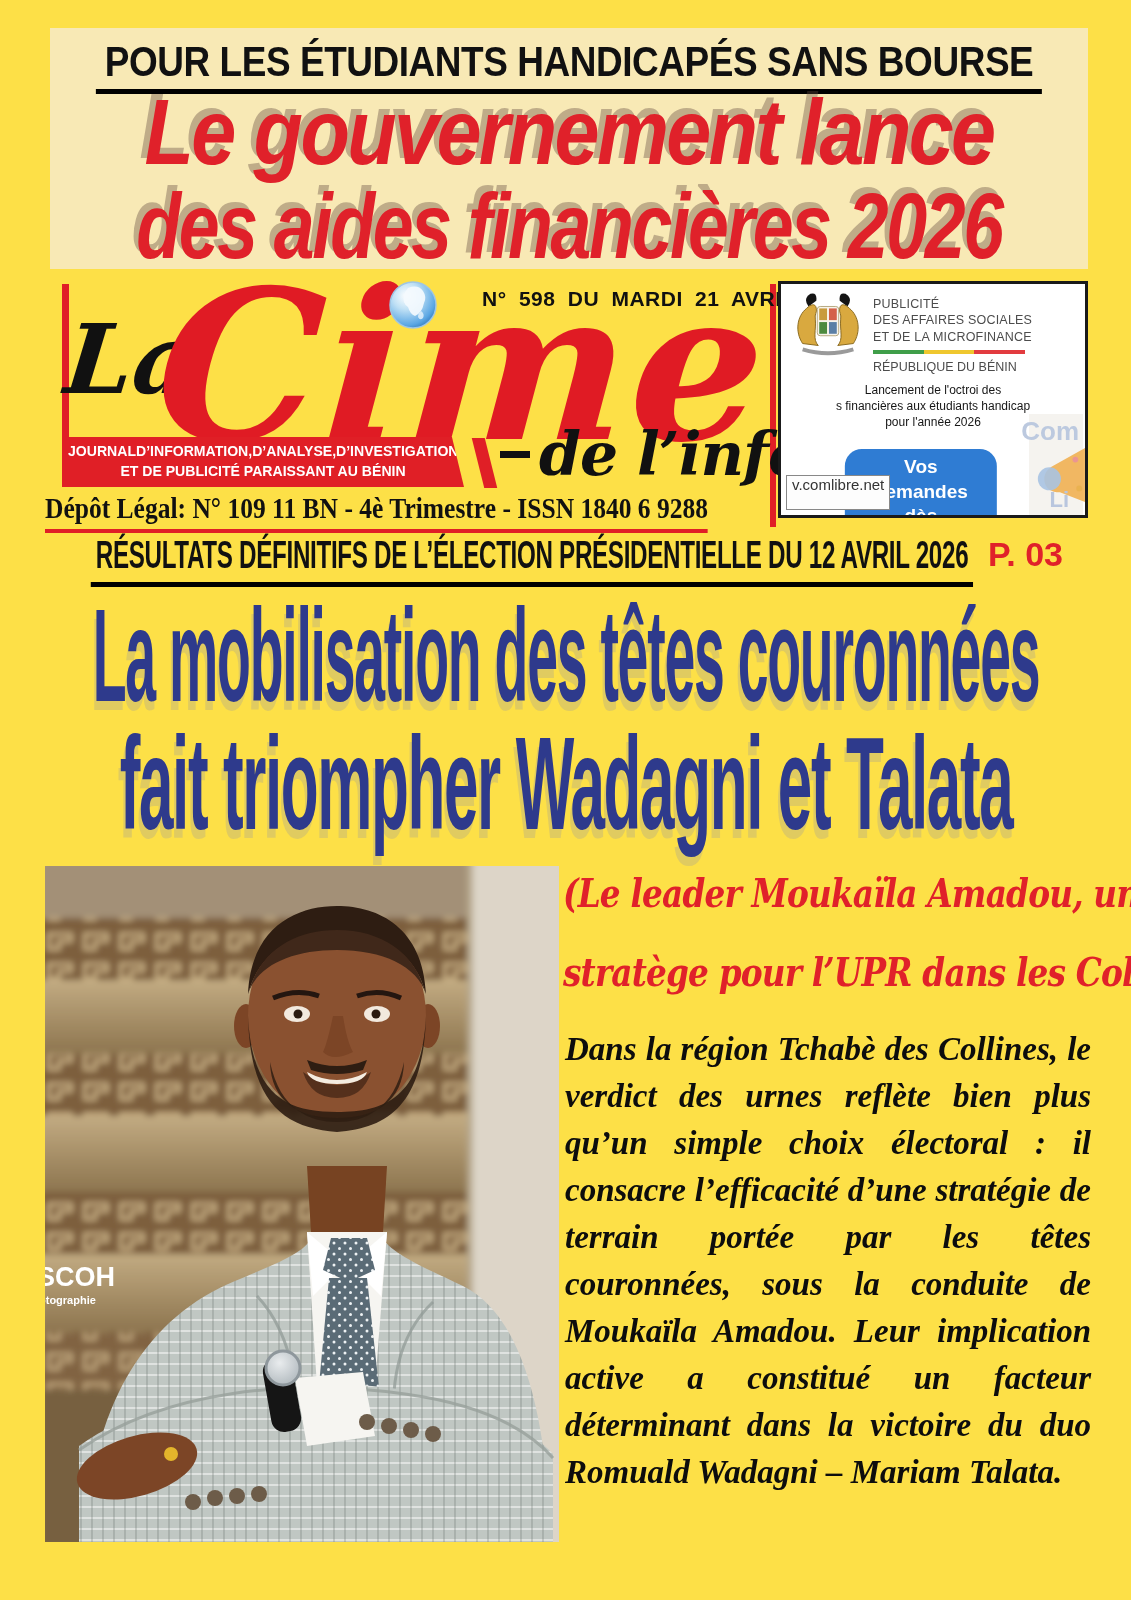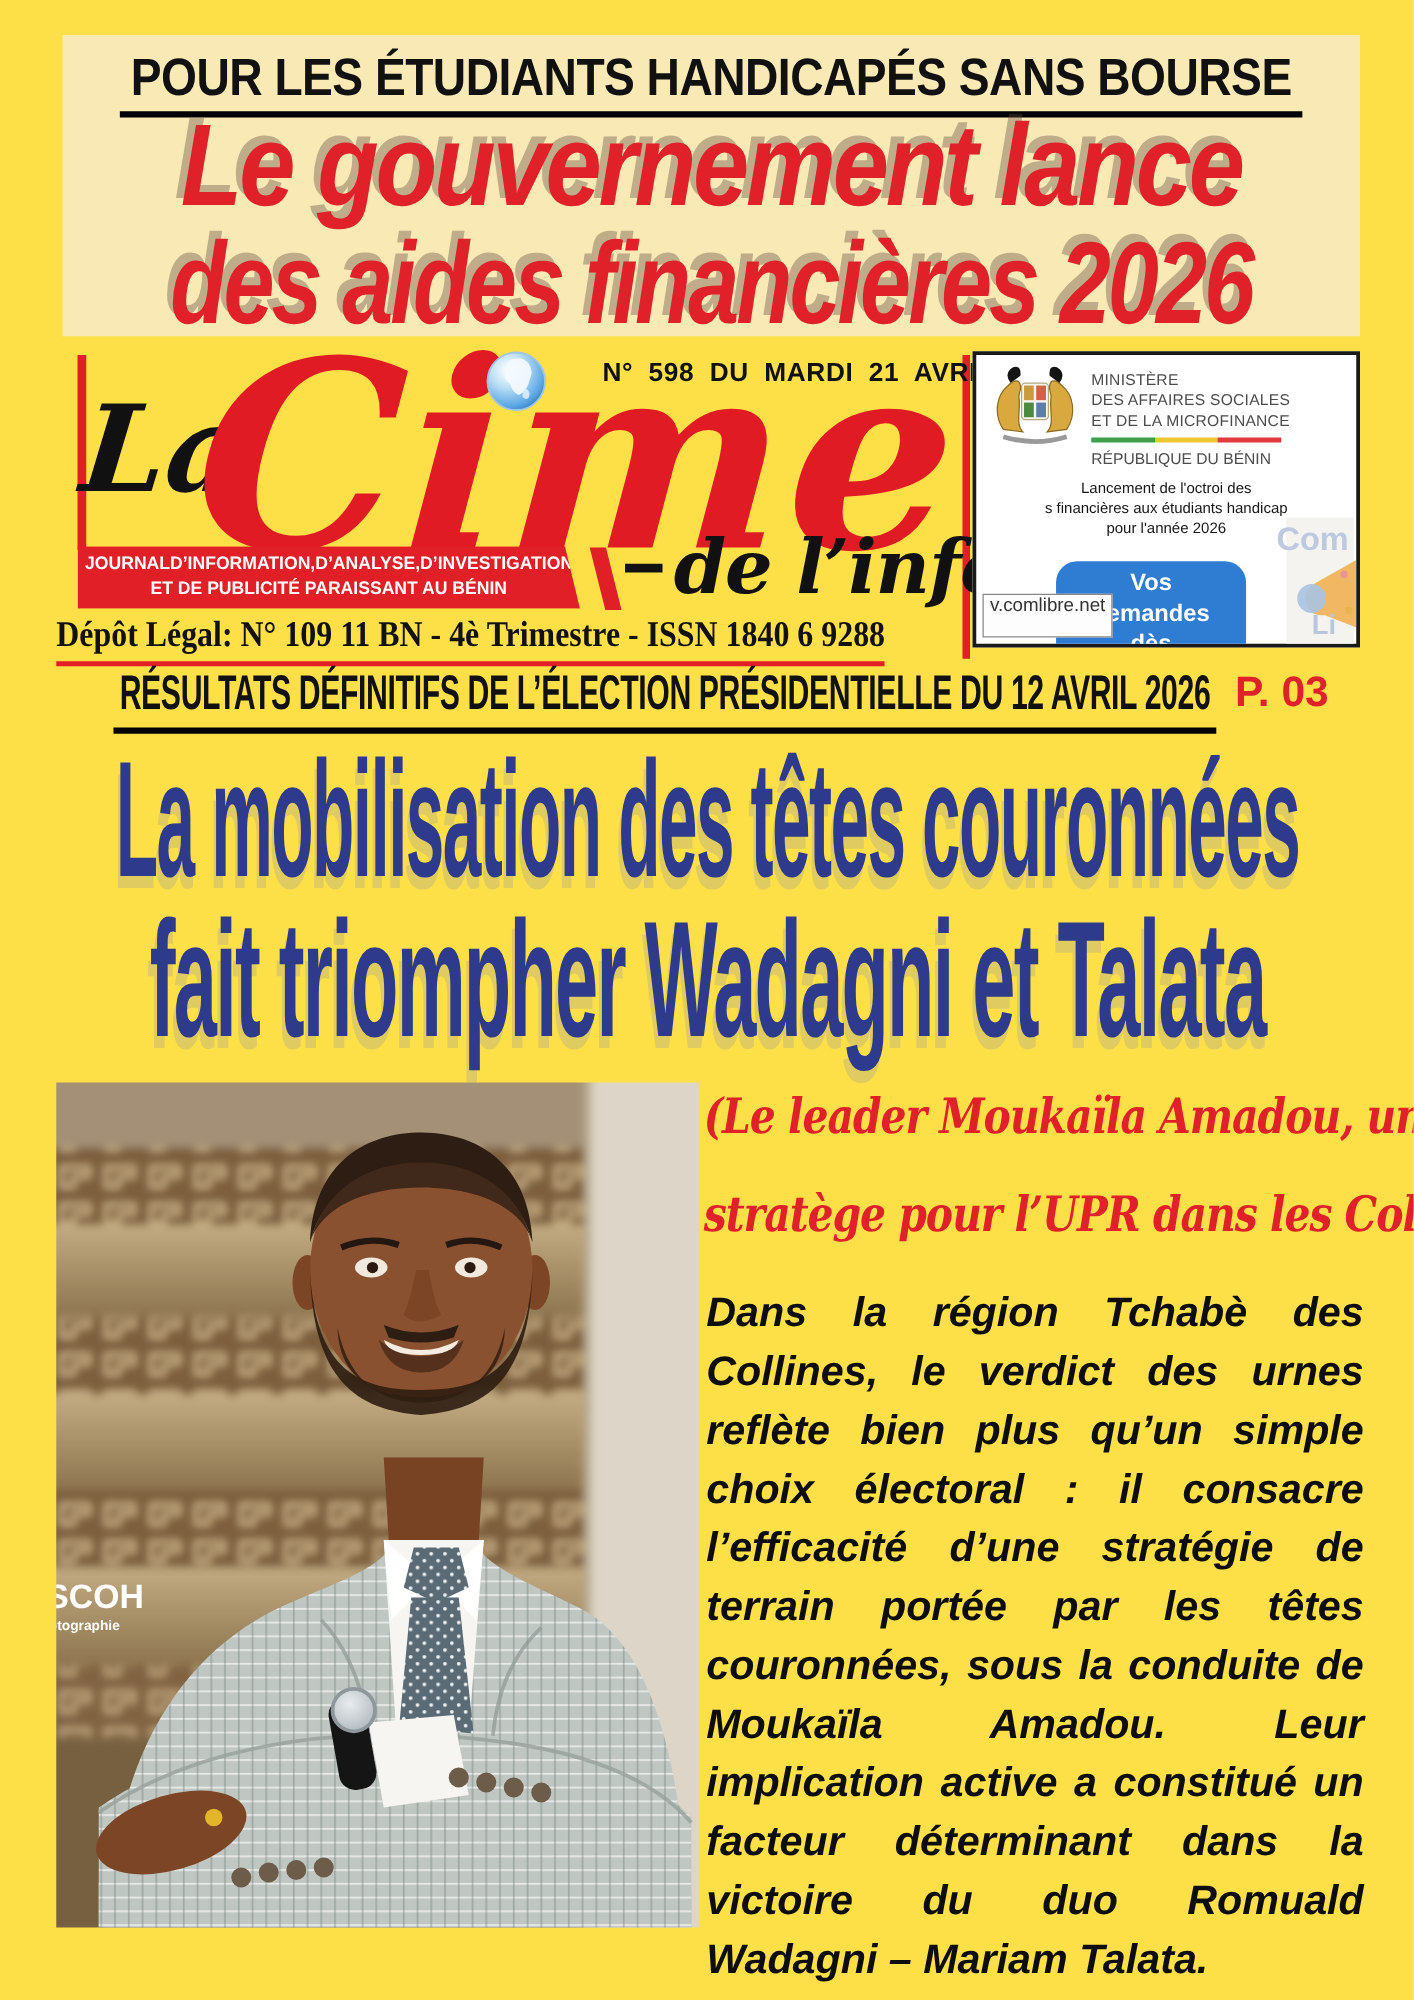--- a/index.html
+++ b/index.html
@@ -91,21 +91,21 @@
   .mh.l1 { top:590px; transform:translateX(-50%) scaleX(.42); }
   .mh.l2 { top:718px; transform:translateX(-50%) scaleX(.47); }
 
   
   .photo { position:absolute; left:45px; top:866px; width:514px; height:676px; }
   .lead { position:absolute; left:563px; top:854px; color:#e0212a;
     font-family:"DejaVu Serif", serif; font-style:italic; font-weight:bold; }
   .lead-line { white-space:nowrap; font-size:39px; height:79px; line-height:79px;
     transform:scaleX(.84); transform-origin:0 50%; letter-spacing:-1px; }
   .body-text { position:absolute; left:565px; top:1026px; width:526px;
-    font-family:Liberation Sans, sans-serif; font-weight:bold; font-style:italic;
+    font-family:Liberation Serif, serif; font-weight:bold; font-style:italic;
     font-size:33px; line-height:47px; text-align:justify; color:#0d0d0d; }
 </style>
 </head>
 <body>
 
 <div class="page">
 
   <div class="top-banner">
     <div class="kicker">POUR LES ÉTUDIANTS HANDICAPÉS SANS BOURSE</div>
     <div class="top-head l1">Le gouvernement lance</div>
@@ -155,21 +155,21 @@
         </g>
         <rect x="29" y="14" width="22" height="30" rx="3" fill="#f7f4ec" stroke="#b6a87e"></rect>
         <rect x="31" y="16" width="8" height="12" fill="#c89b3e"></rect>
         <rect x="41" y="16" width="8" height="12" fill="#d4604a"></rect>
         <rect x="31" y="30" width="8" height="12" fill="#4c8a3f"></rect>
         <rect x="41" y="30" width="8" height="12" fill="#5b7fa6"></rect>
         <path d="M14,58 Q40,66 66,58" fill="none" stroke="#9a9a9a" stroke-width="4"></path>
       </svg>
     </span>
     <div class="min-text">
-      <div>MINISTÈRE</div>
+      <div>PUBLICITÉ</div>
       <div>DES AFFAIRES SOCIALES</div>
       <div>ET DE LA MICROFINANCE</div>
     </div>
     <div class="tricolor">
       <span class="tri-g"></span>
       <span class="tri-y"></span>
       <span class="tri-r"></span>
     </div>
     <div class="republic">RÉPUBLIQUE DU BÉNIN</div>
     <div class="ad-strip"></div>

